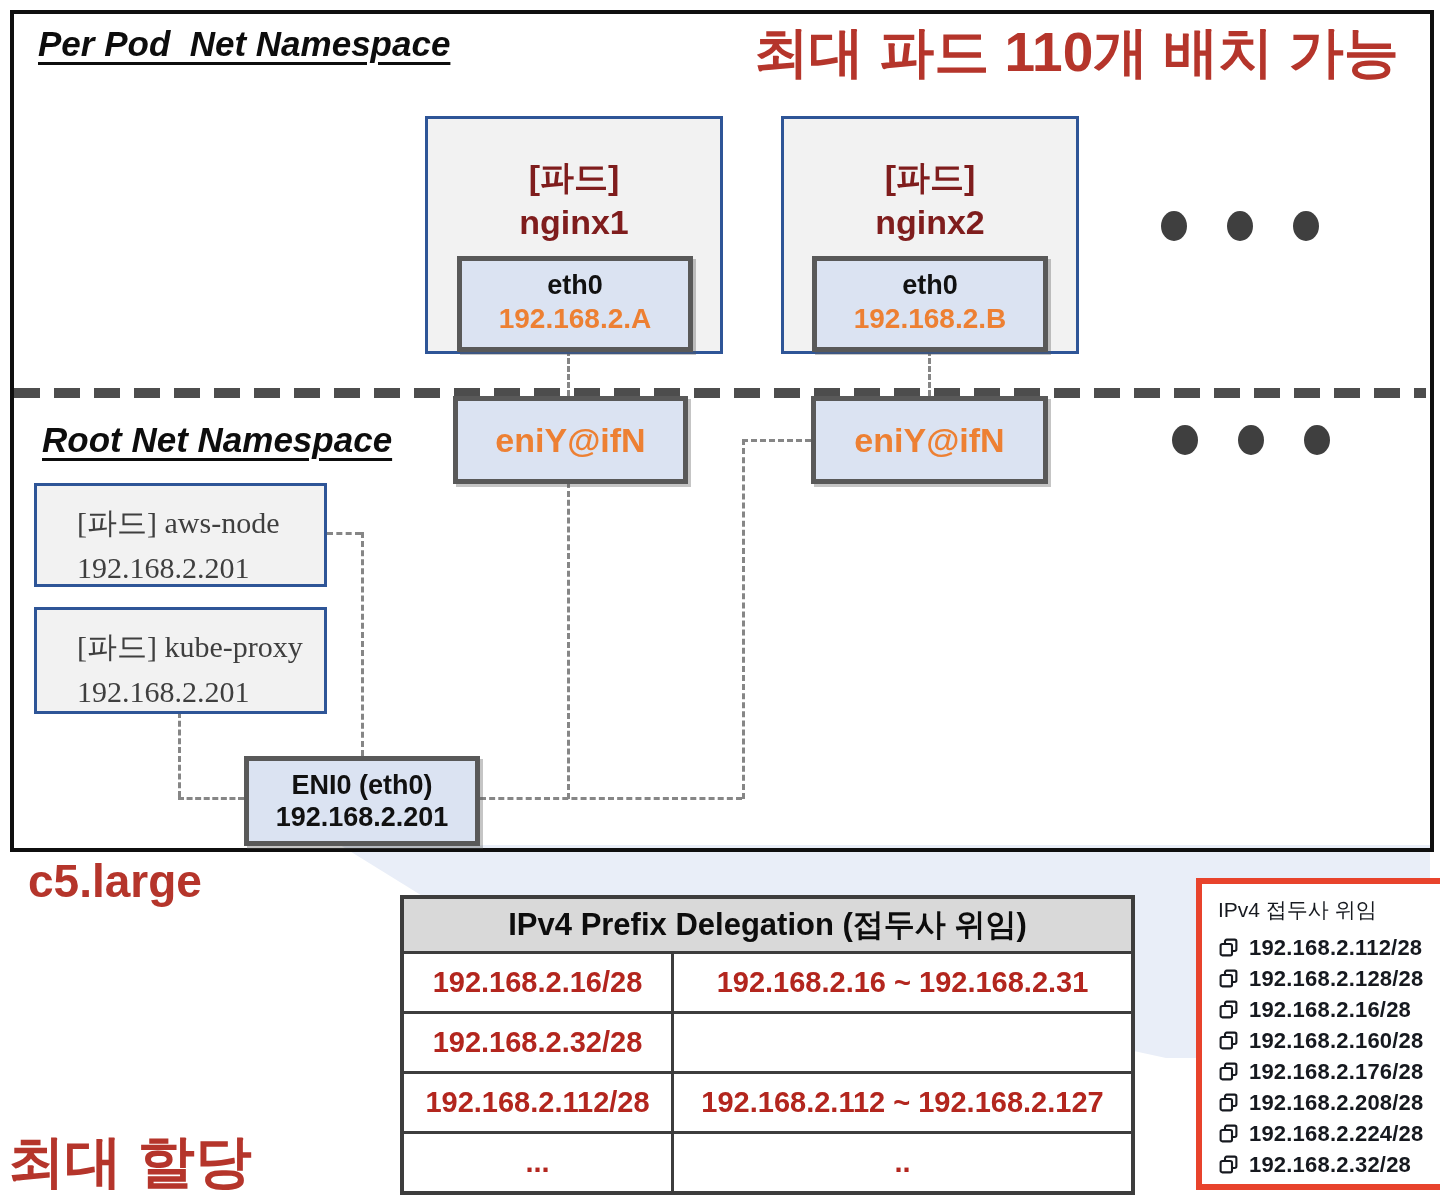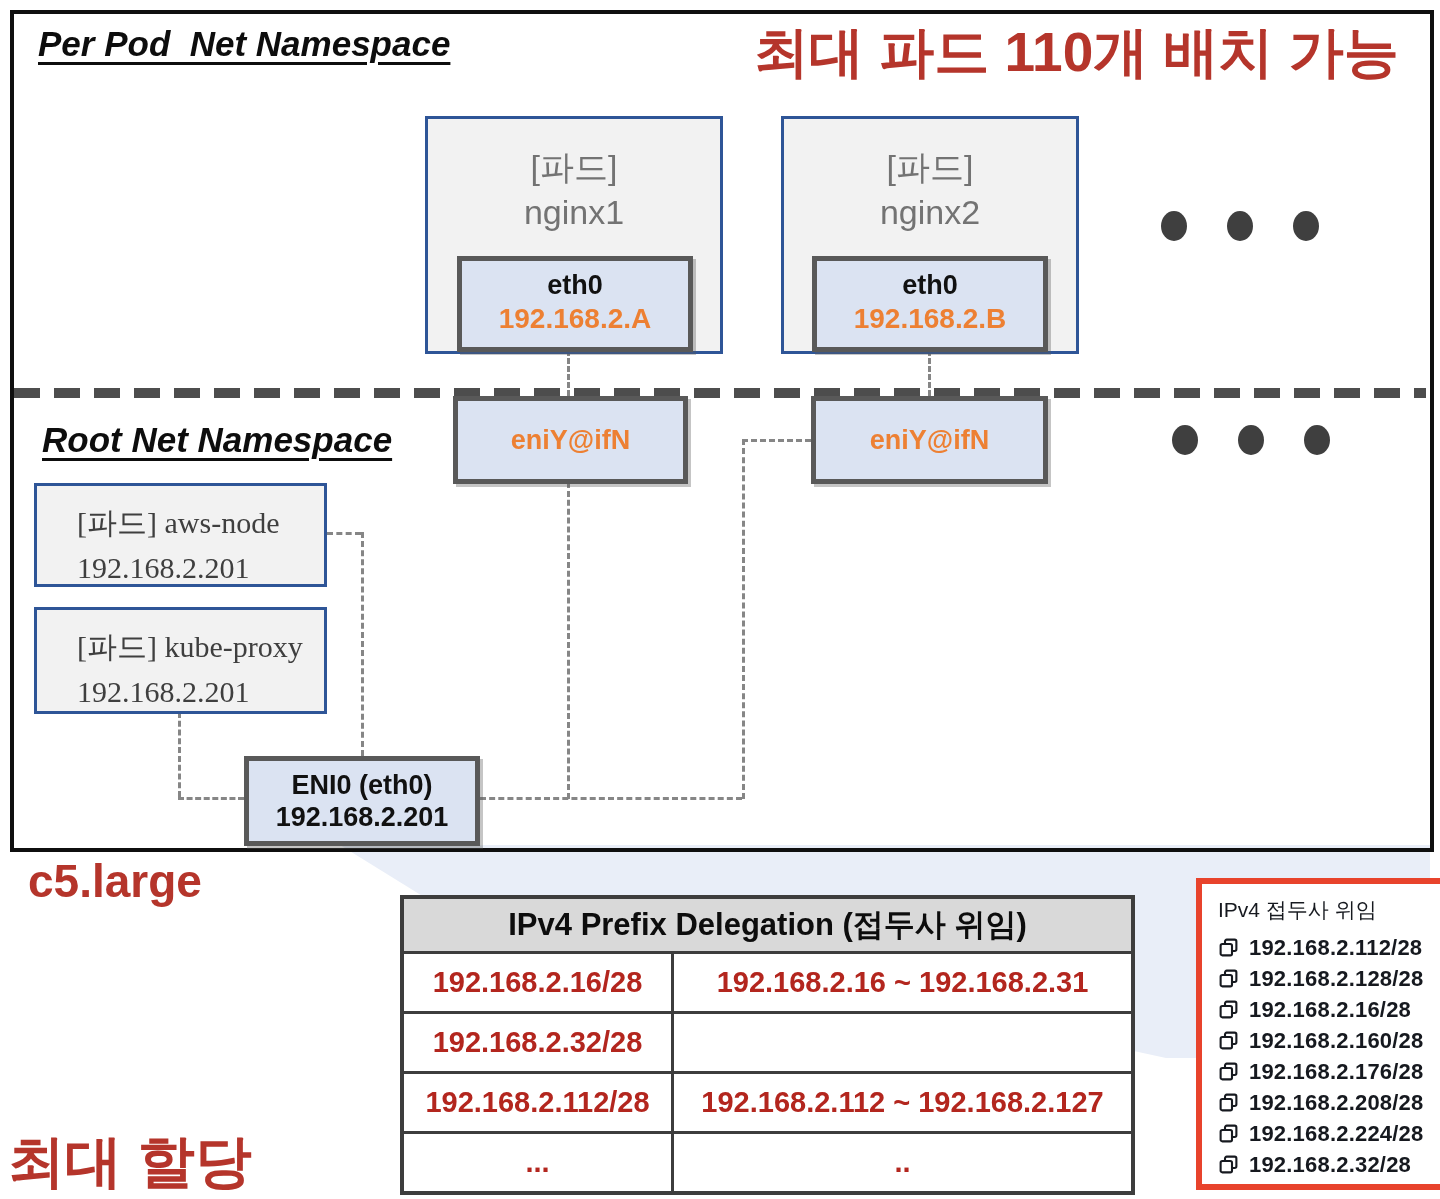--- a/index.html
+++ b/index.html
@@ -16,28 +16,28 @@
   .ns-separator{left:14px;top:388px;width:1412px;height:10px;
     background:repeating-linear-gradient(90deg,#4d4d4d 0 26px,transparent 26px 40px);}
 
   .section-title{font-weight:bold;font-style:italic;font-size:35px;color:#0d0d0d;
     text-decoration:underline;text-underline-offset:6px;text-decoration-thickness:3px;white-space:pre;}
 
   .big-red{color:#b5352b;font-weight:bold;white-space:pre;}
 
   
   .pod-box{background:#f2f2f2;border:3px solid #2e5597;text-align:center;}
-  .pod-label{font-size:34px;font-weight:400;color:#737373;line-height:1.32;padding-top:26px;}
+  .pod-label{font-size:34px;font-weight:700;color:#7f1d1d;line-height:1.32;padding-top:36px;}
 
   
   .if-box{background:#dbe3f2;border:5px solid #595959;text-align:center;
     box-shadow:3px 3px 0 rgba(90,90,90,0.35);box-sizing:border-box;}
   .if-name{font-size:27px;font-weight:700;color:#111;line-height:1.2;padding-top:8px;}
   .if-ip{font-size:28px;font-weight:700;color:#ed8033;line-height:1.25;}
-  .veth-label{font-size:27px;font-weight:700;color:#ed8033;line-height:78px;}
+  .veth-label{font-size:34px;font-weight:700;color:#ed8033;line-height:78px;}
 
   
   .sys-box{background:#f2f2f2;border:3px solid #2e5597;box-sizing:border-box;
     font-family:"Liberation Serif", serif;color:#3f3f3f;font-size:30px;line-height:1.5;
     padding:14px 0 0 40px;}
 
   
   .dash-v{width:0;border-left:3px dashed #868686;}
   .dash-h{height:0;border-top:3px dashed #868686;}
 

